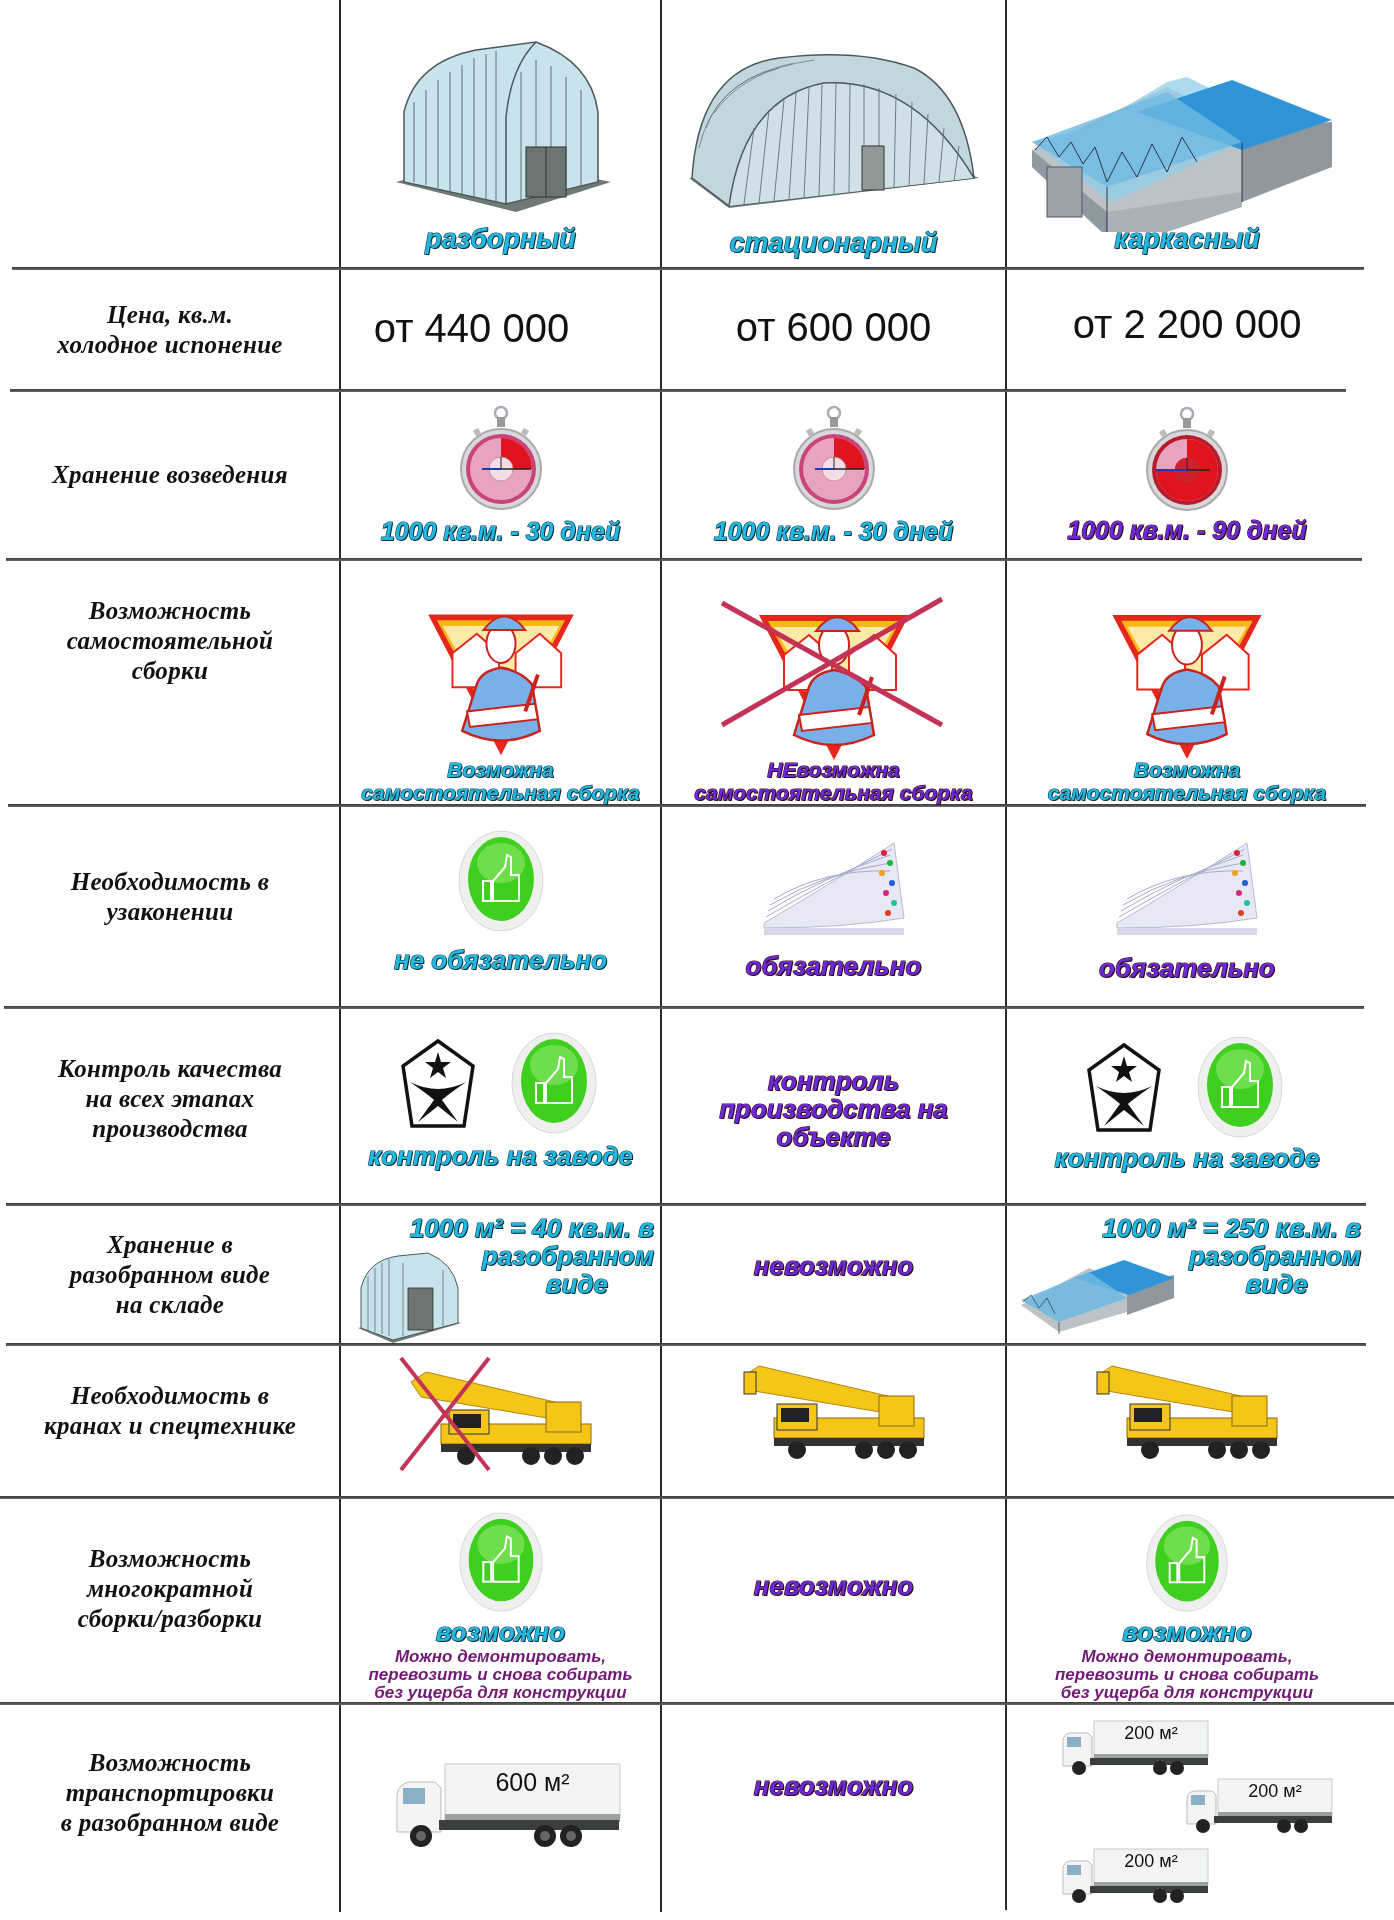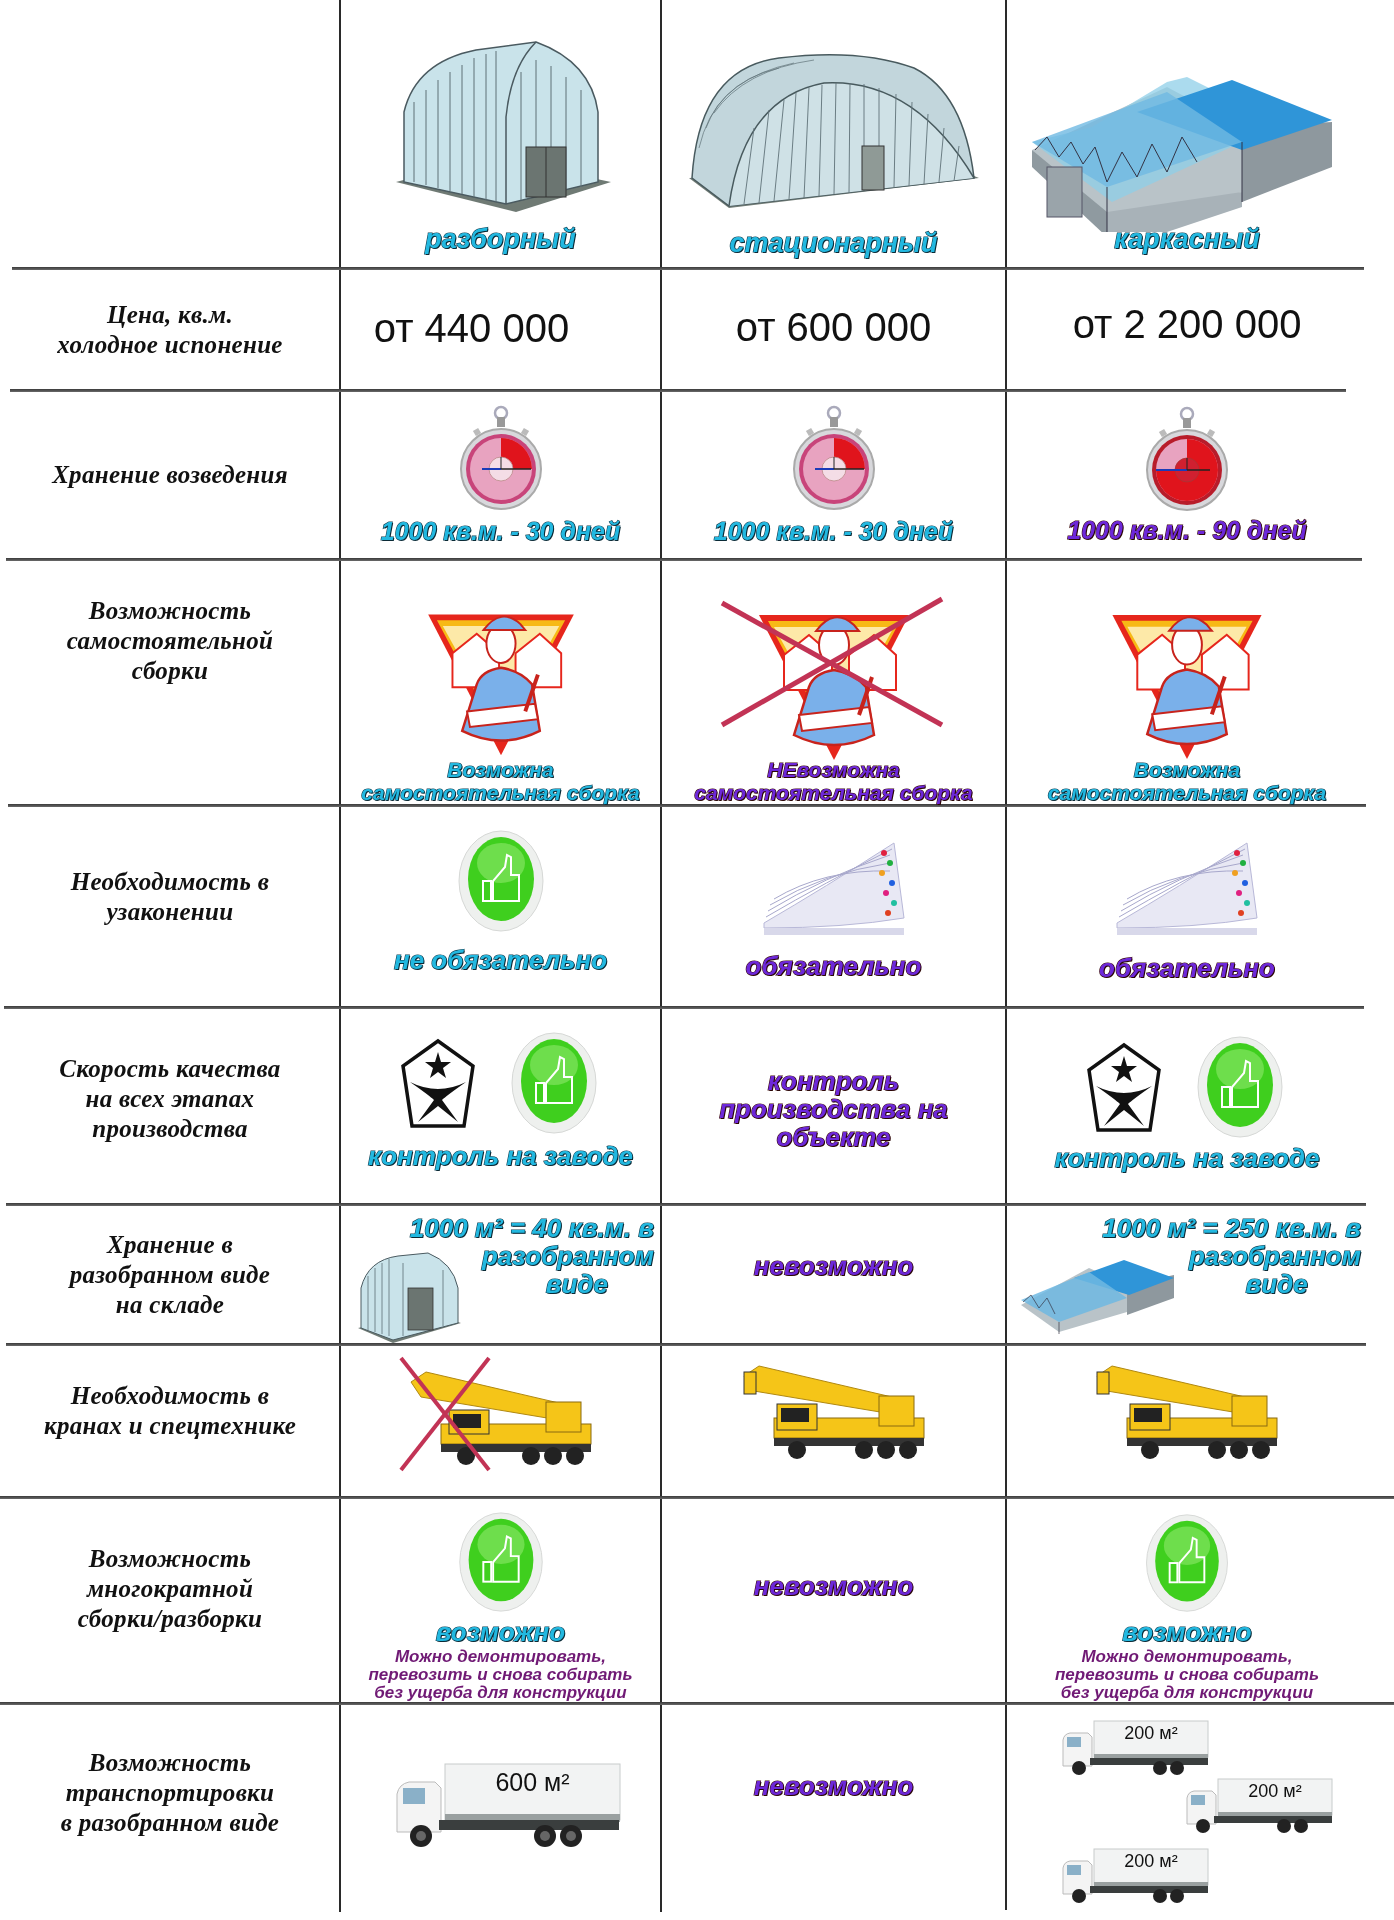--- a/index.html
+++ b/index.html
@@ -300,21 +300,21 @@
       <circle cx="138" cy="40" r="3" fill="#f0a020"></circle>
         <circle cx="148" cy="50" r="3" fill="#2060e0"></circle>
       <circle cx="142" cy="60" r="3" fill="#e02080"></circle>
         <circle cx="150" cy="70" r="3" fill="#20c0a0"></circle>
       <circle cx="144" cy="80" r="3" fill="#e04020"></circle>
     </g>
   </svg>
   <div class="red med" style="margin-top:10px;">обязательно</div>
 </div>
 
-<div class="label" style="top:1009px;height:180px;white-space:pre-line;">Скорость качества
+<div class="label" style="top:1009px;height:180px;white-space:pre-line;">Контроль качества
 на всех этапах
 производства</div>
 
 <div class="cell" style="left:341px;top:1009px;width:319px;height:194px;justify-content:flex-start;">
   <div style="display:flex;align-items:center;gap:30px;margin-top:20px;">
     <svg width="76" height="92" viewBox="0 0 76 92">
       <polygon points="38,3 73,28 64,88 12,88 3,28" fill="#fff" stroke="#111" stroke-width="3.5"></polygon>
       <polygon points="38,14 41,24 51,24 43,30 46,40 38,34 30,40 33,30 25,24 35,24" fill="#111"></polygon>
       <path d="M10,44 Q38,58 66,44 Q46,58 42,62 L58,84 L38,68 L18,84 L34,62 Q30,58 10,44 Z" fill="#111"></path>
     </svg>

